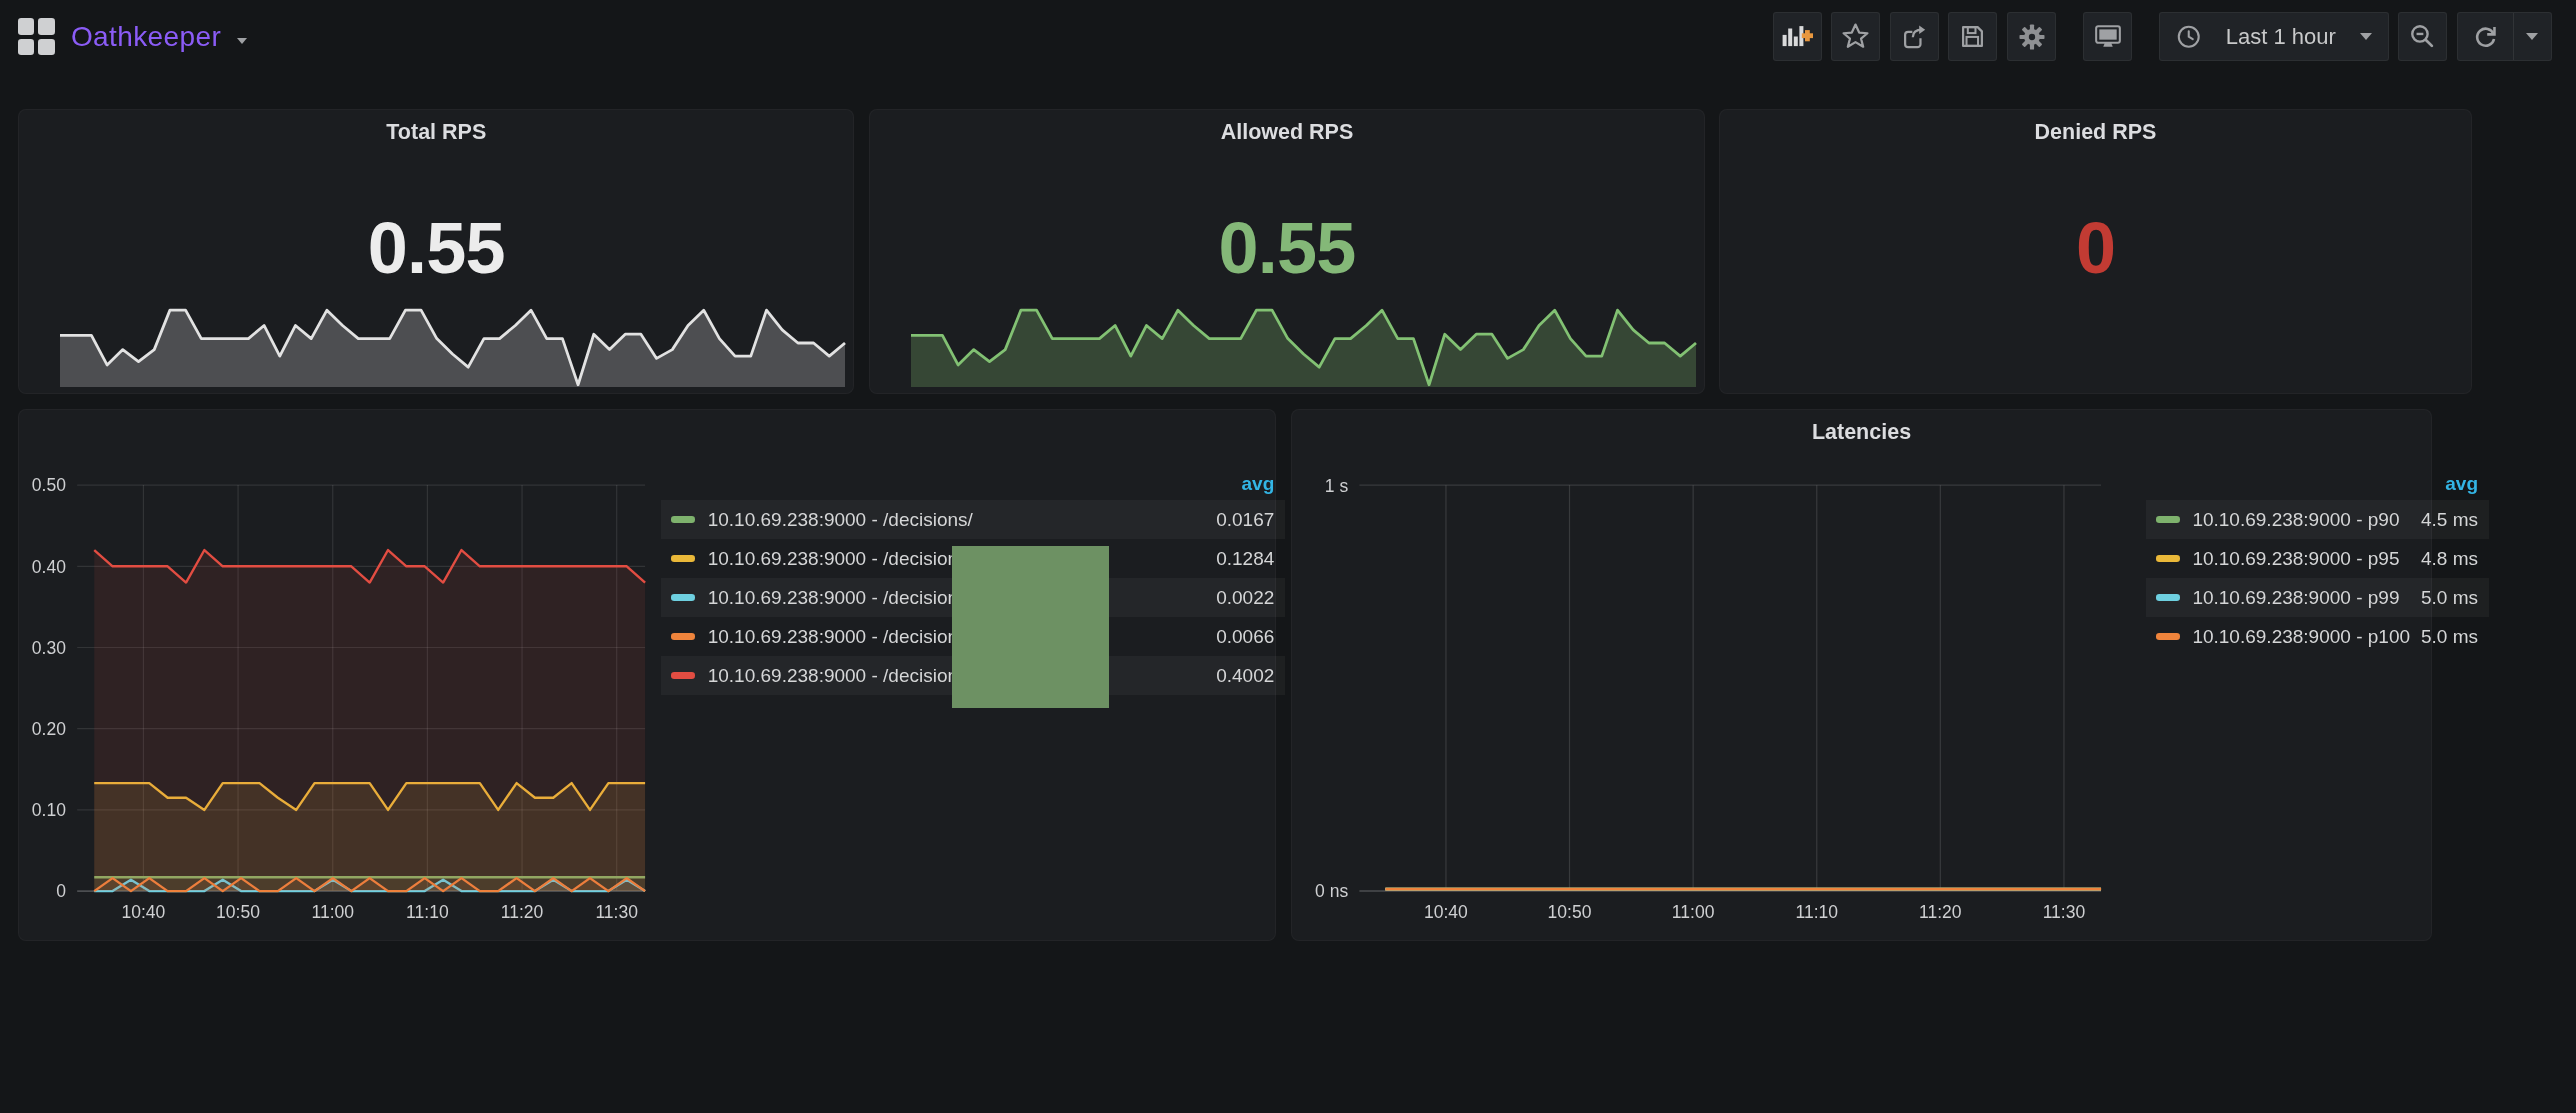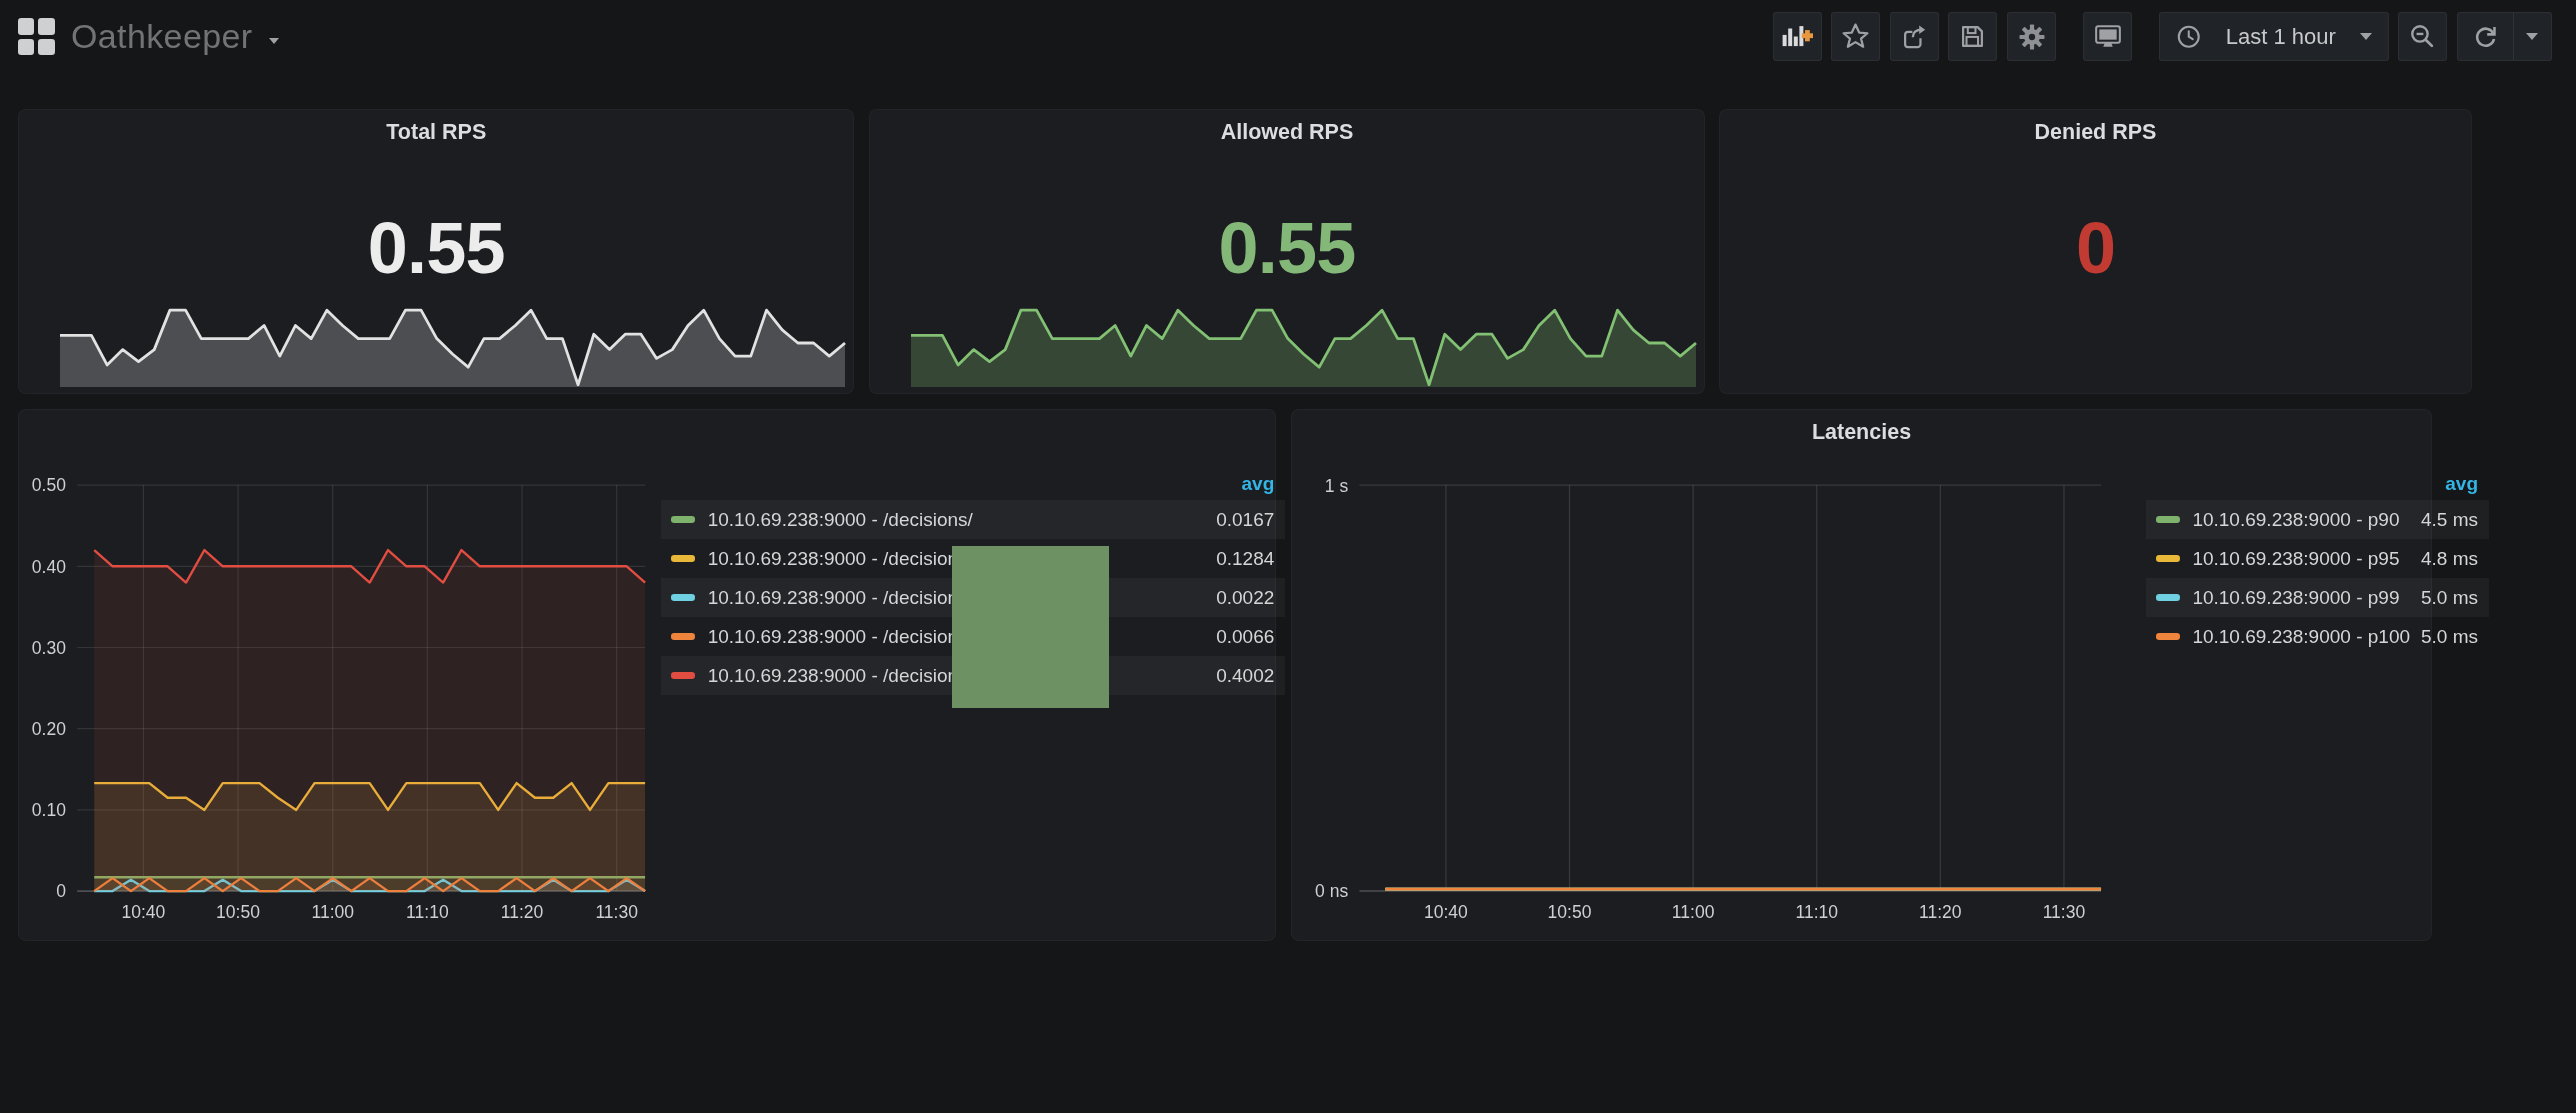--- a/index.html
+++ b/index.html
@@ -7,21 +7,21 @@
     width:2576px;height:1113px;position:relative;overflow:hidden;
     background:#141618;
     font-family:"Liberation Sans", sans-serif;
     color:#d8d9da;
   }
   
   .header{position:absolute;top:0;left:0;width:2576px;height:73px;}
   .title-group{position:absolute;left:17.5px;top:0;height:73px;display:flex;align-items:center;gap:16px;}
   .grid-icon{display:grid;grid-template-columns:16.7px 16.7px;grid-template-rows:16.7px 16.7px;gap:4px;}
   .grid-icon div{background:#cfd0d2;border-radius:3.2px;}
-  .dash-title{font-size:34px;font-weight:500;color:#737373;letter-spacing:0.4px;}
+  .dash-title{font-size:28px;font-weight:500;color:#8b5cf6;letter-spacing:0.4px;}
   .caret{width:0;height:0;border-left:6.4px solid transparent;border-right:6.4px solid transparent;border-top:7.2px solid #9fa1a4;display:inline-block;}
   .title-caret{margin-top:8px;}
   .toolbar{position:absolute;right:24px;top:11px;height:51px;display:flex;align-items:center;}
   .tb-btn{
     height:49px;min-width:49px;background:#202327;border:0.8px solid rgba(255,255,255,0.055);
     border-radius:3.2px;display:flex;align-items:center;justify-content:center;margin-left:9.6px;
     box-sizing:border-box;color:#9fa1a4;
   }
   .tb-gap{width:17.5px;}
   .tb-time{padding:0 16px;gap:24px;font-size:22px;color:#c8c9ca;}

